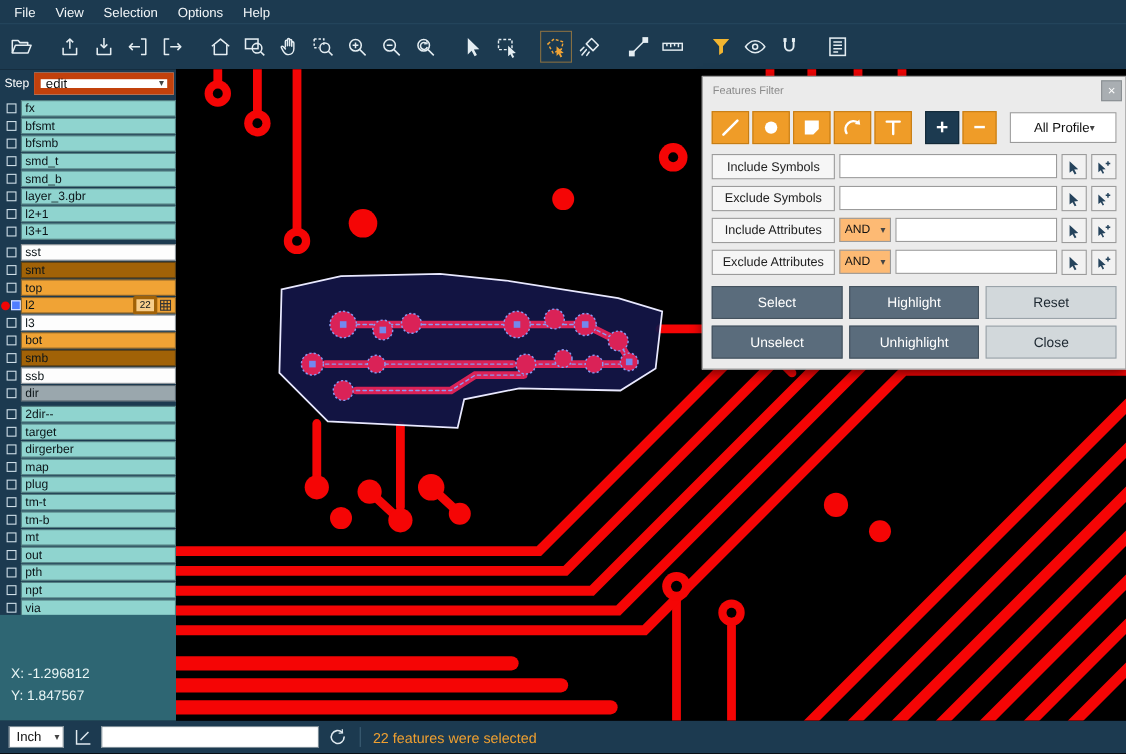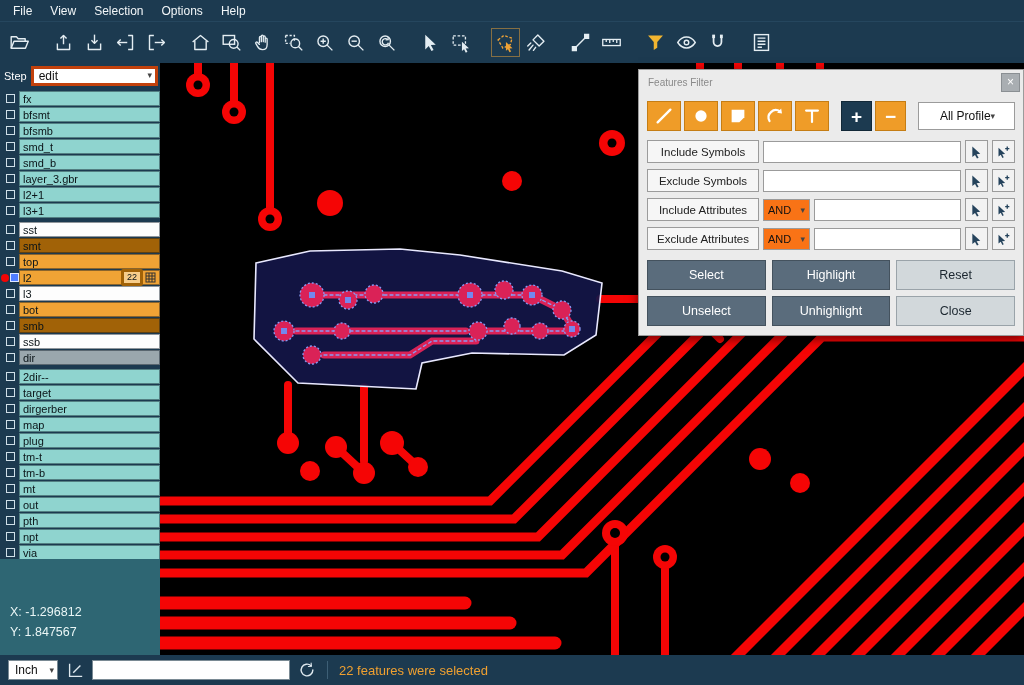--- a/index.html
+++ b/index.html
@@ -14,21 +14,21 @@
   .tb-btn{width:29px;height:29px;margin:0 1px;background:transparent;border:1px solid transparent;color:#e4edf2;display:flex;align-items:center;justify-content:center;padding:0}
   .tb-btn svg{width:21px;height:21px;display:block}
   .tb-btn.active{color:#f0a335;border-color:rgba(240,163,53,.5)}
   .tb-btn.accent{color:#f2b530}
   .tb-sep{width:13px;height:29px;flex:0 0 auto}
 
   .main{flex:1;display:flex;min-height:0;position:relative}
   .sidebar{width:160px;background:#1c3a50;flex:0 0 auto;display:flex;flex-direction:column;z-index:2}
   .step-row{height:25px;display:flex;align-items:center;padding:2px 2px 2px 2px;gap:4px}
   .step-label{color:#fff;font-size:11px;padding-left:2px}
-  .step-select{flex:1;height:20px;background:#fff;border:3px solid #c2410c;display:flex;align-items:center;justify-content:space-between;font-size:12px;padding:0 3px 0 5px;color:#111}
+  .step-select{flex:1;height:20px;background:#fff;border:6px solid #c2410c;display:flex;align-items:center;justify-content:space-between;font-size:12px;padding:0 3px 0 5px;color:#111}
   .chev{font-size:9px;color:#444;line-height:1}
   .layer-list{flex:1;padding-top:3px;overflow:hidden}
   .layer-row{display:flex;height:15px;margin-bottom:1px;align-items:stretch}
   .layer-row.gap{margin-bottom:4px}
   .cb-cell{width:19px;flex:0 0 auto;display:flex;align-items:center;padding-left:1px;gap:1px}
   .cb{width:9px;height:9px;border:1px solid #cfdfe8;display:inline-block;margin-left:5px;flex:0 0 auto}
   .cb.on{background:#4f7dff;border-color:#dfe9ff;margin-left:0}
   .dot{width:8px;height:8px;border-radius:50%;background:#f20505;display:inline-block;flex:0 0 auto}
   .name-cell{flex:1;display:flex;align-items:center;font-size:11px;color:#0b1418;padding:0 3px;border:1px solid rgba(10,25,35,.45);gap:2px;min-width:0}
   .layer-name{flex:1;white-space:nowrap;overflow:hidden}
@@ -46,23 +46,23 @@
   .dlg-title{height:24px;display:flex;align-items:center;justify-content:space-between;padding:0 3px 0 9px}
   .dlg-title>span{font-size:10px;color:#8a8a8a}
   .dlg-close{width:19px;height:19px;background:#a9aeb2;border:1px solid #8a8f93;color:#fff;font-size:12px;line-height:1;display:flex;align-items:center;justify-content:center;padding:0}
   .dlg-body{padding:7px 8px 9px}
   .tools-row{display:flex;align-items:center;gap:3px;margin-bottom:9px}
   .tool-btn{width:34px;height:30px;background:#ef9c28;border:1px solid #c57d14;display:flex;align-items:center;justify-content:center;padding:0}
   .tool-btn svg{width:20px;height:20px;display:block}
   .plus-btn{width:31px;height:30px;margin-left:9px;background:#1c3a50;border:1px solid #122837;color:#fff;font-size:19px;font-weight:bold;line-height:1;padding:0}
   .minus-btn{width:31px;height:30px;background:#ef9c28;border:1px solid #c57d14;color:#fff;font-size:19px;font-weight:bold;line-height:1;padding:0}
   .profile-select{margin-left:auto;width:97px;height:28px;background:#fff;border:1px solid #9b9b9b;display:flex;align-items:center;justify-content:center;padding:0 5px 0 7px;font-size:12px;color:#111}
-  .f-row{display:flex;align-items:flex-end;gap:4px;margin-bottom:6px}
+  .f-row{display:flex;align-items:flex-start;gap:4px;margin-bottom:6px}
   .f-label{width:112px;height:23px;background:#f6f6f6;border:1px solid #9b9b9b;font-size:11.5px;color:#222;padding:0;flex:0 0 auto;font-family:inherit}
-  .and-select{width:47px;height:22px;background:#f97316;border:1px solid #9b9b9b;display:flex;align-items:center;justify-content:space-between;padding:0 4px;font-size:11px;flex:0 0 auto;color:#111}
+  .and-select{width:47px;height:22px;background:#fdba74;border:1px solid #9b9b9b;display:flex;align-items:center;justify-content:space-between;padding:0 4px;font-size:11px;flex:0 0 auto;color:#111}
   .f-input{flex:1;height:22px;border:1px solid #9b9b9b;background:#fff;min-width:0;padding:0 4px;font-size:12px;font-family:inherit}
   .pick-btn{width:23px;height:23px;background:#f2f2f2;border:1px solid #9b9b9b;display:flex;align-items:center;justify-content:center;padding:0;flex:0 0 auto}
   .pick-btn svg{width:15px;height:15px;display:block}
   .actions{display:grid;grid-template-columns:1fr 1fr 1fr;gap:6px;margin-top:10px}
   .act-btn{height:30px;font-size:12.5px;font-family:inherit;padding:0}
   .act-btn.dark{background:#5a6c7c;border:1px solid #44525e;color:#fff}
   .act-btn.light{background:#d2d8db;border:1px solid #9aa3a9;color:#1c2730}
 
   .statusbar{height:30px;background:#1c3a50;display:flex;align-items:center;padding:0 8px;gap:8px;flex:0 0 auto}
   .unit-select{width:50px;height:20px;background:#fff;border:1px solid #7a8a94;display:flex;align-items:center;justify-content:space-between;padding:0 3px 0 6px;font-size:12px;color:#111;flex:0 0 auto}

